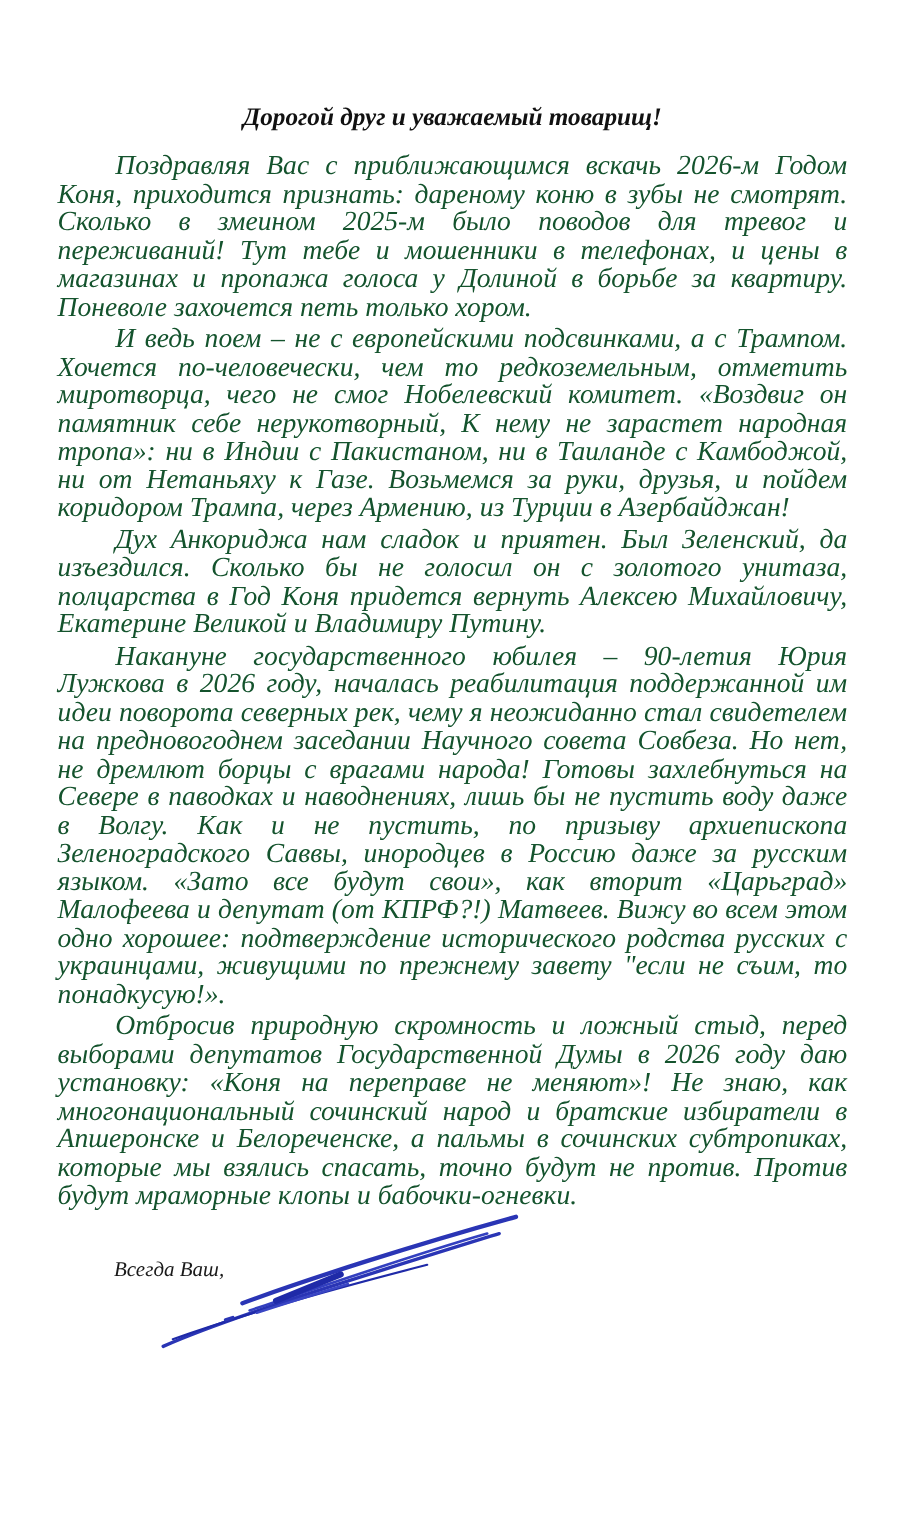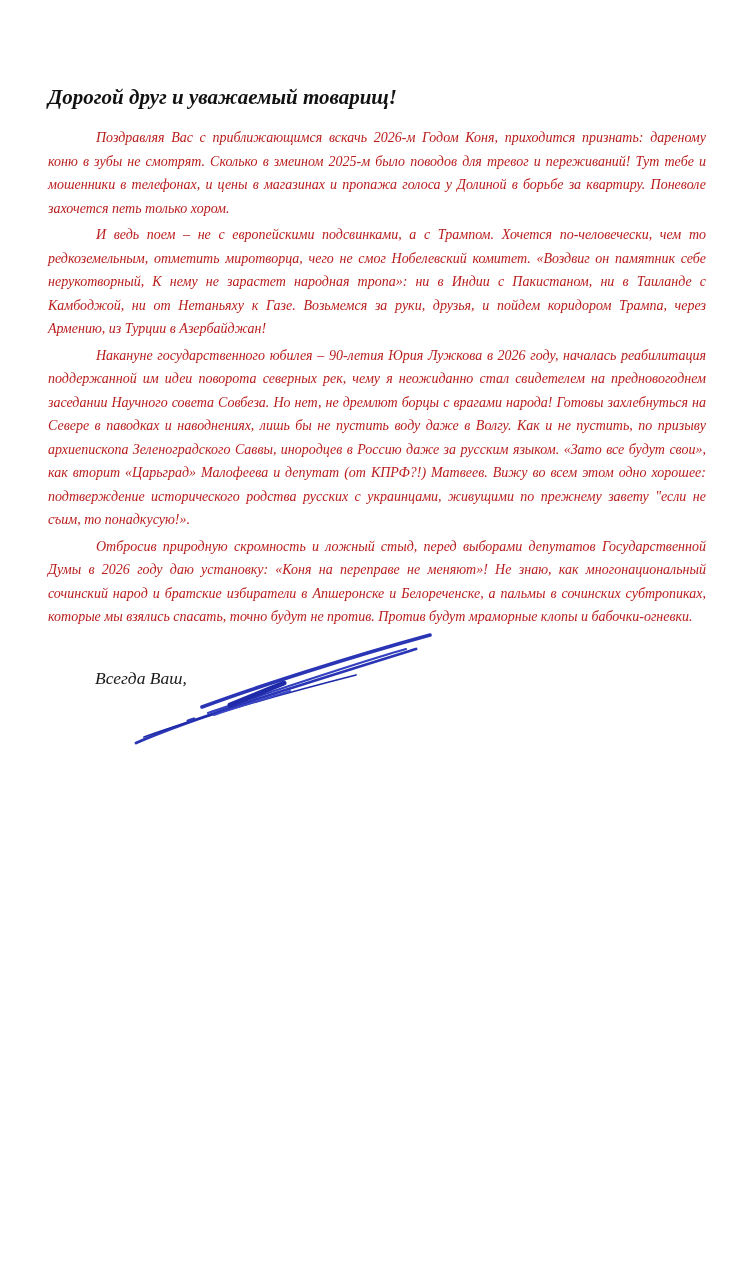--- a/index.html
+++ b/index.html
@@ -13,34 +13,35 @@
     color: #1a1a1a;
   }
   .content {
     position: absolute;
     left: 48px;
     right: 48px;
     top: 84px;
   }
   .title {
     margin: 0 0 16px 0;
+    text-align: center;
     font-style: italic;
     font-weight: bold;
     font-size: 21px;
     line-height: 26px;
     color: #111111;
   }
   .para {
     margin: 0 0 3px 0;
     font-style: italic;
-    font-size: 14px;
+    font-size: 23px;
     line-height: 23.5px;
     text-align: justify;
     text-indent: 48px;
-    color: #b91c1c;
+    color: #14532d;
   }
   .sign-row {
     position: relative;
     margin-top: 29px;
     height: 130px;
   }
   .closing {
     position: absolute;
     left: 47px;
     top: 10px;
@@ -71,20 +72,21 @@
 </head>
 <body>
 
 <div class="page">
   <div class="content">
 
     <h1 class="title">Дорогой друг и уважаемый товарищ!</h1>
 
     <p class="para">Поздравляя Вас с приближающимся вскачь 2026-м Годом Коня, приходится признать: дареному коню в зубы не смотрят. Сколько в змеином 2025-м было поводов для тревог и переживаний! Тут тебе и мошенники в телефонах, и цены в магазинах и пропажа голоса у Долиной в борьбе за квартиру. Поневоле захочется петь только хором.</p>
     <p class="para">И ведь поем – не с европейскими подсвинками, а с Трампом. Хочется по-человечески, чем то редкоземельным, отметить миротворца, чего не смог Нобелевский комитет. «Воздвиг он памятник себе нерукотворный, К нему не зарастет народная тропа»: ни в Индии с Пакистаном, ни в Таиланде с Камбоджой, ни от Нетаньяху к Газе. Возьмемся за руки, друзья, и пойдем коридором Трампа, через Армению, из Турции в Азербайджан!</p>
+    <p class="para">Дух Анкориджа нам сладок и приятен. Был Зеленский, да изъездился. Сколько бы не голосил он с золотого унитаза, полцарства в Год Коня придется вернуть Алексею Михайловичу, Екатерине Великой и Владимиру Путину.</p>
     <p class="para">Накануне государственного юбилея – 90-летия Юрия Лужкова в 2026 году, началась реабилитация поддержанной им идеи поворота северных рек, чему я неожиданно стал свидетелем на предновогоднем заседании Научного совета Совбеза. Но нет, не дремлют борцы с врагами народа! Готовы захлебнуться на Севере в паводках и наводнениях, лишь бы не пустить воду даже в Волгу. Как и не пустить, по призыву архиепископа Зеленоградского Саввы, инородцев в Россию даже за русским языком. «Зато все будут свои», как вторит «Царьград» Малофеева и депутат (от КПРФ?!) Матвеев. Вижу во всем этом одно хорошее: подтверждение исторического родства русских с украинцами, живущими по прежнему завету "если не съим, то понадкусую!».</p>
     <p class="para">Отбросив природную скромность и ложный стыд, перед выборами депутатов Государственной Думы в 2026 году даю установку: «Коня на переправе не меняют»! Не знаю, как многонациональный сочинский народ и братские избиратели в Апшеронске и Белореченске, а пальмы в сочинских субтропиках, которые мы взялись спасать, точно будут не против. Против будут мраморные клопы и бабочки-огневки.</p>
 
     <div class="sign-row">
 
       <span class="closing">Всегда Ваш,</span>
 
       <svg class="signature-scribble" viewBox="0 0 330 128" xmlns="http://www.w3.org/2000/svg" fill="none" stroke-linecap="round">
         <path d="M84 84 C 138 64, 232 34, 312 12" stroke="#2a35b5" stroke-width="3.6"></path>
         <path d="M90 90 C 145 72, 225 44, 288 26" stroke="#3340c0" stroke-width="2.2"></path>

